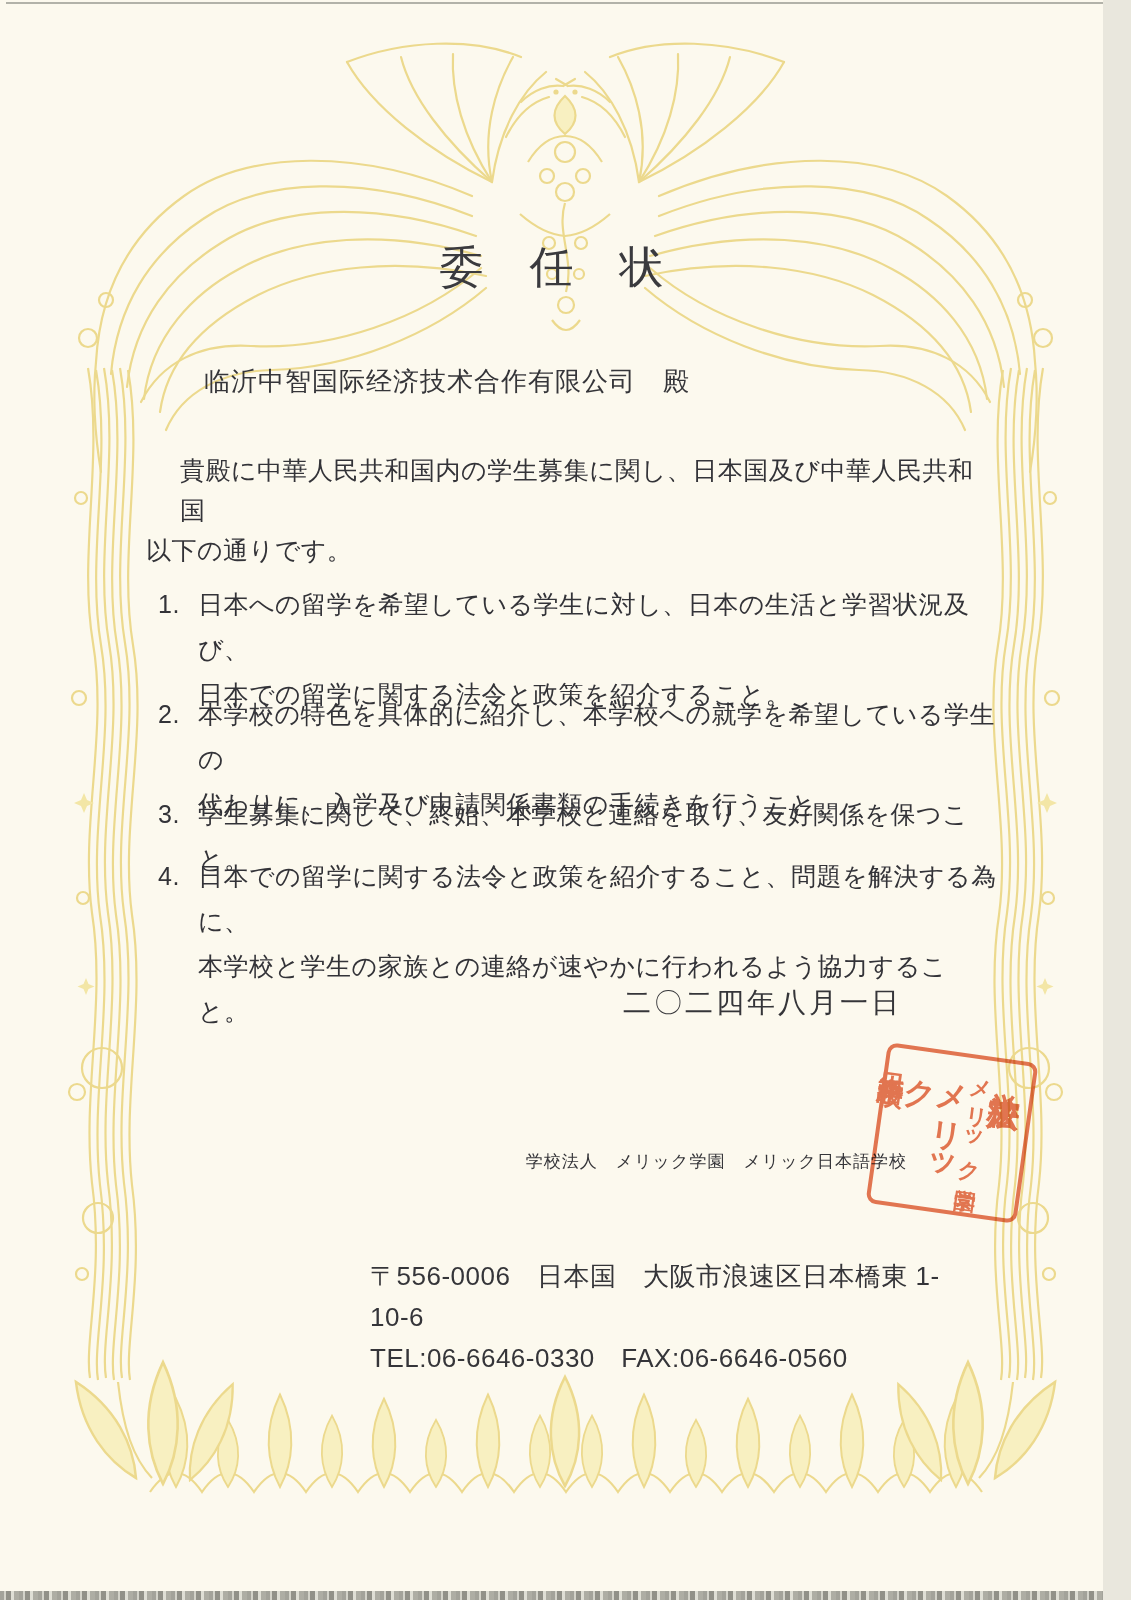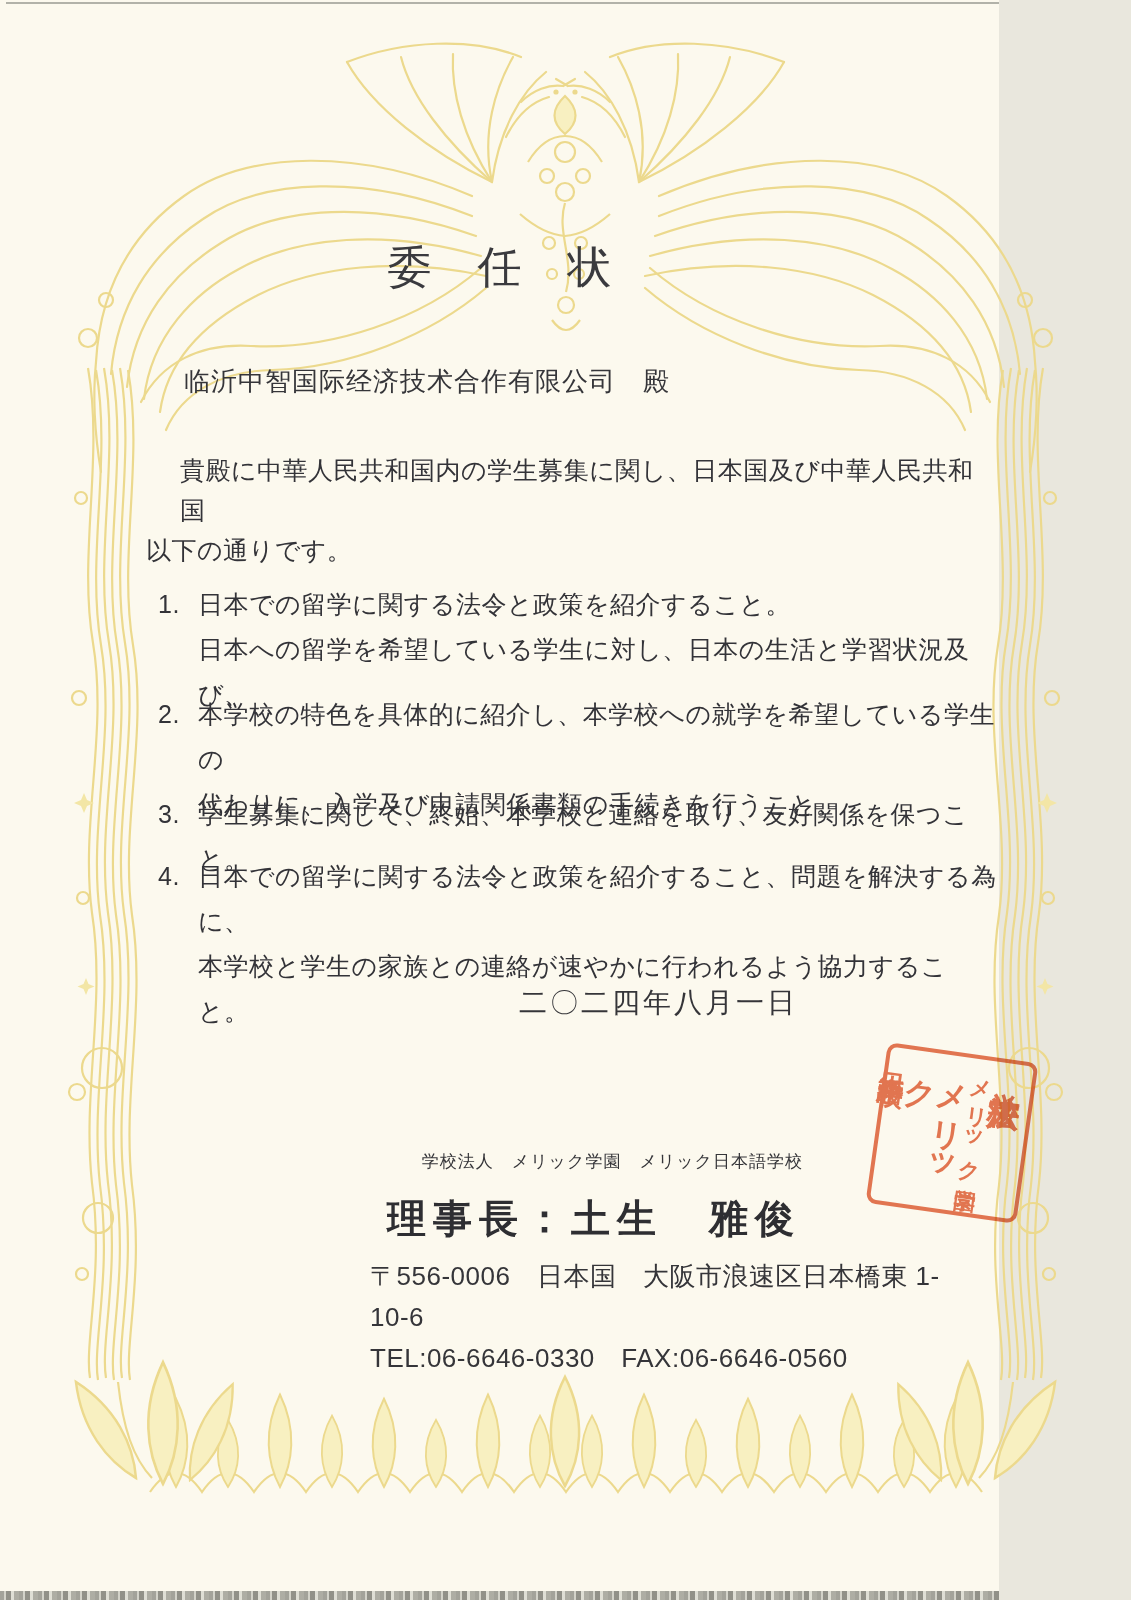--- a/index.html
+++ b/index.html
@@ -1,37 +1,37 @@
 <!DOCTYPE html>
 <html lang="ja"><head>
 <meta charset="utf-8">
 <style>
   html,body{margin:0;padding:0;}
   body{width:1131px;height:1600px;overflow:hidden;background:#e9e7dd;}
   .page{
-    position:relative;width:999px;height:1600px;
+    position:relative;width:1103px;height:1600px;
     background:#fcf9ee;
     font-family:"Liberation Sans","DejaVu Sans",sans-serif;
     color:#333338;
   }
   .scan-top-line{position:absolute;top:2px;left:6px;right:0;height:2px;background:#9a9a92;opacity:.75;z-index:5;}
   .scan-bottom-strip{
     position:absolute;bottom:0;left:0;right:0;height:9px;z-index:5;
     background:repeating-linear-gradient(90deg,#8d8d85 0 4px,#c9c9c0 4px 6px,#77776f 6px 11px,#d8d8cf 11px 14px,#9a9a91 14px 19px);
     opacity:.8;
   }
   .ornament{position:absolute;inset:0;z-index:1;}
   .textlayer{position:absolute;inset:0;z-index:2;}
 
   .doc-title{
     position:absolute;top:238px;left:0;width:100%;text-align:center;
     font-size:44px;letter-spacing:46px;text-indent:46px;
     color:#3a3a3e;font-weight:500;
   }
-  .addressee{position:absolute;left:184px;top:364px;font-size:26px;letter-spacing:1px;color:#353539;}
+  .addressee{position:absolute;left:204px;top:364px;font-size:26px;letter-spacing:1px;color:#353539;}
   .intro{position:absolute;left:146px;top:450px;width:852px;font-size:25px;line-height:40px;letter-spacing:.5px;}
   .intro .indent{padding-left:34px;}
   .item{position:absolute;left:158px;width:840px;font-size:25px;line-height:45px;letter-spacing:.5px;}
   .item .num{position:absolute;left:0;top:0;}
   .item .lines{padding-left:40px;}
   .i1{top:582px;} .i2{top:692px;} .i3{top:792px;} .i4{top:854px;}
   .date-line{position:absolute;right:201px;top:984px;font-size:28px;letter-spacing:3px;color:#353539;}
   .org-line{position:absolute;right:196px;top:1150px;font-size:17px;letter-spacing:1px;color:#353539;}
   .sig-line{
     position:absolute;right:198px;top:1192px;
@@ -167,22 +167,22 @@
     <div class="addressee">临沂中智国际经济技术合作有限公司　殿</div>
 
     <div class="intro">
       <div class="indent">貴殿に中華人民共和国内の学生募集に関し、日本国及び中華人民共和国</div>
       <div>以下の通りです。</div>
     </div>
 
     <div class="item i1">
       <span class="num">1.</span>
       <div class="lines">
+        <div>日本への留学を希望している学生に対し、日本の生活と学習状況及び、</div>
         <div>日本での留学に関する法令と政策を紹介すること。</div>
-        <div>日本への留学を希望している学生に対し、日本の生活と学習状況及び、</div>
       </div>
     </div>
 
     <div class="item i2">
       <span class="num">2.</span>
       <div class="lines">
         <div>本学校の特色を具体的に紹介し、本学校への就学を希望している学生の</div>
         <div>代わりに、入学及び申請関係書類の手続きを行うこと。</div>
       </div>
     </div>
@@ -199,21 +199,20 @@
       <div class="lines">
         <div>日本での留学に関する法令と政策を紹介すること、問題を解決する為に、</div>
         <div>本学校と学生の家族との連絡が速やかに行われるよう協力すること。</div>
       </div>
     </div>
 
     <div class="date-line">二〇二四年八月一日</div>
 
     <div class="org-line">学校法人　メリック学園　メリック日本語学校</div>
 
-    <div class="sig-line">理事長：土生　雅俊</div>
 
     <div class="addr-block">
       <div>〒556-0006　日本国　大阪市浪速区日本橋東 1-10-6</div>
       <div>TEL:06-6646-0330　FAX:06-6646-0560</div>
     </div>
 
   </div>
 
   <div class="seal">
     <div class="col c0">学校法人</div>

